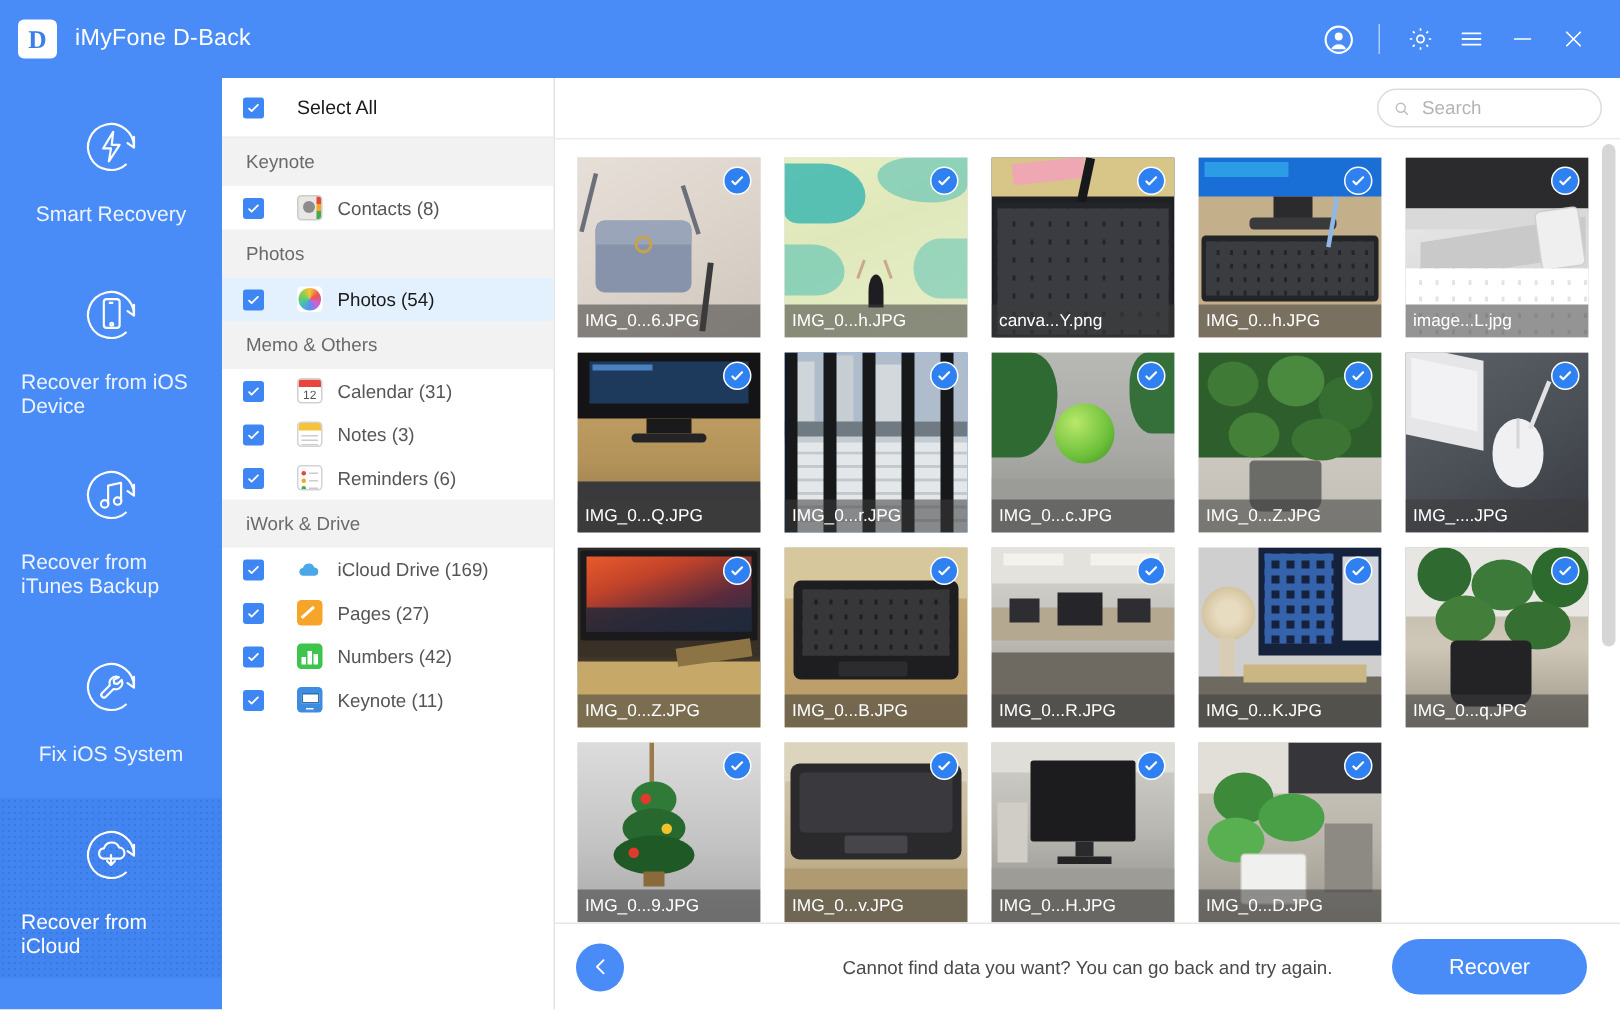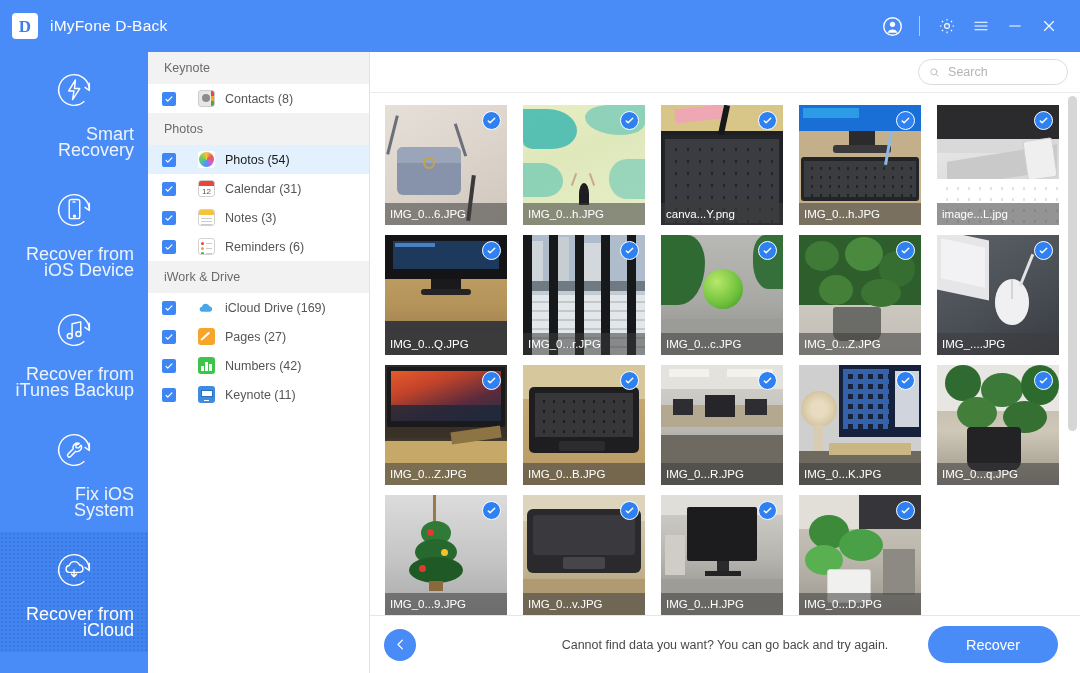--- a/index.html
+++ b/index.html
@@ -44,21 +44,21 @@
     align-items: center; justify-content: center; cursor: pointer; position: relative;
   }
   .nav-item.active { background: #4285f0; }
   .nav-item.active::before {
     content:""; position:absolute; inset:0;
     background-image: radial-gradient(rgba(40,90,190,.30) .8px, transparent .9px);
     background-size: 4px 4px; pointer-events:none;
   }
   .nav-ico { width: 46px; height: 46px; margin-bottom: 13px; position: relative; z-index:1; }
   .nav-label {
-    color: #eef4ff; font-size: 18px; line-height: 16px; text-align: right;
+    color: #eef4ff; font-size: 14px; line-height: 16px; text-align: left;
     position: relative; z-index:1; max-width: 120px;
   }
   .nav-item.active .nav-label { color: #ffffff; }
 
   
   .tree {
     width: 222px; flex: 0 0 222px; background: #ffffff;
     border-right: 1px solid #e3e3e3; display: flex; flex-direction: column;
     min-height: 0;
   }
@@ -252,20 +252,28 @@
             <path d="M40 17v7.5l-4.5-3.2" stroke-linecap="round" stroke-linejoin="round"></path>
             <path d="M18.5 26.5a3.6 3.6 0 0 1 .6-7.1 5.6 5.6 0 0 1 10.6-.6 3.9 3.9 0 0 1 .6 7.7z" stroke-linejoin="round"></path>
             <path d="M24 24v7m0 0l-2.8-2.8M24 31l2.8-2.8" stroke-linecap="round" stroke-linejoin="round"></path>
           </svg>
         </div>
         <div class="nav-label">Recover from iCloud</div>
       </div>
     </div>
 
     <div class="tree">
+      <div class="selectall">
+        <div class="cb">
+          <svg viewBox="0 0 24 24" fill="none" stroke="#fff" stroke-width="3" stroke-linecap="round" stroke-linejoin="round">
+              <path d="M5 13l4 4 10-10"></path>
+            </svg>
+        </div>
+        <div class="lbl">Select All</div>
+      </div>
       <div class="tree-scroll">
 
         <div class="grp-head">Keynote</div>
         <div class="tree-row">
           <div class="cb">
               <svg viewBox="0 0 24 24" fill="none" stroke="#fff" stroke-width="3" stroke-linecap="round" stroke-linejoin="round">
                 <path d="M5 13l4 4 10-10"></path>
               </svg>
             </div>
           <div class="app-ico" style="background:#e9e7e4;border:1px solid #ccc;">
@@ -281,20 +289,21 @@
               <svg viewBox="0 0 24 24" fill="none" stroke="#fff" stroke-width="3" stroke-linecap="round" stroke-linejoin="round">
                 <path d="M5 13l4 4 10-10"></path>
               </svg>
             </div>
           <div class="app-ico" style="background:#fff;">
             <div style="position:absolute;inset:1px;border-radius:50%;background:conic-gradient(#f9c23c,#e8574a,#d45fd0,#5b8df5,#48c0ae,#7ed04e,#f9c23c)"></div>
           </div>
           <div class="lbl">Photos (54)</div>
         </div>
 
+        <div class="grp-head">Memo &amp; Others</div>
         <div class="tree-row">
           <div class="cb">
               <svg viewBox="0 0 24 24" fill="none" stroke="#fff" stroke-width="3" stroke-linecap="round" stroke-linejoin="round">
                 <path d="M5 13l4 4 10-10"></path>
               </svg>
             </div>
           <div class="app-ico" style="background:#fff;border:1px solid #d0d0d0;">
             <div style="position:absolute;left:0;right:0;top:0;height:5px;background:#e8453c"></div>
             <div style="position:absolute;left:0;right:0;top:6px;bottom:1px;color:#555;font-size:8px;text-align:center;line-height:9px;font-family:'Liberation Sans',sans-serif;">12</div>
           </div>

